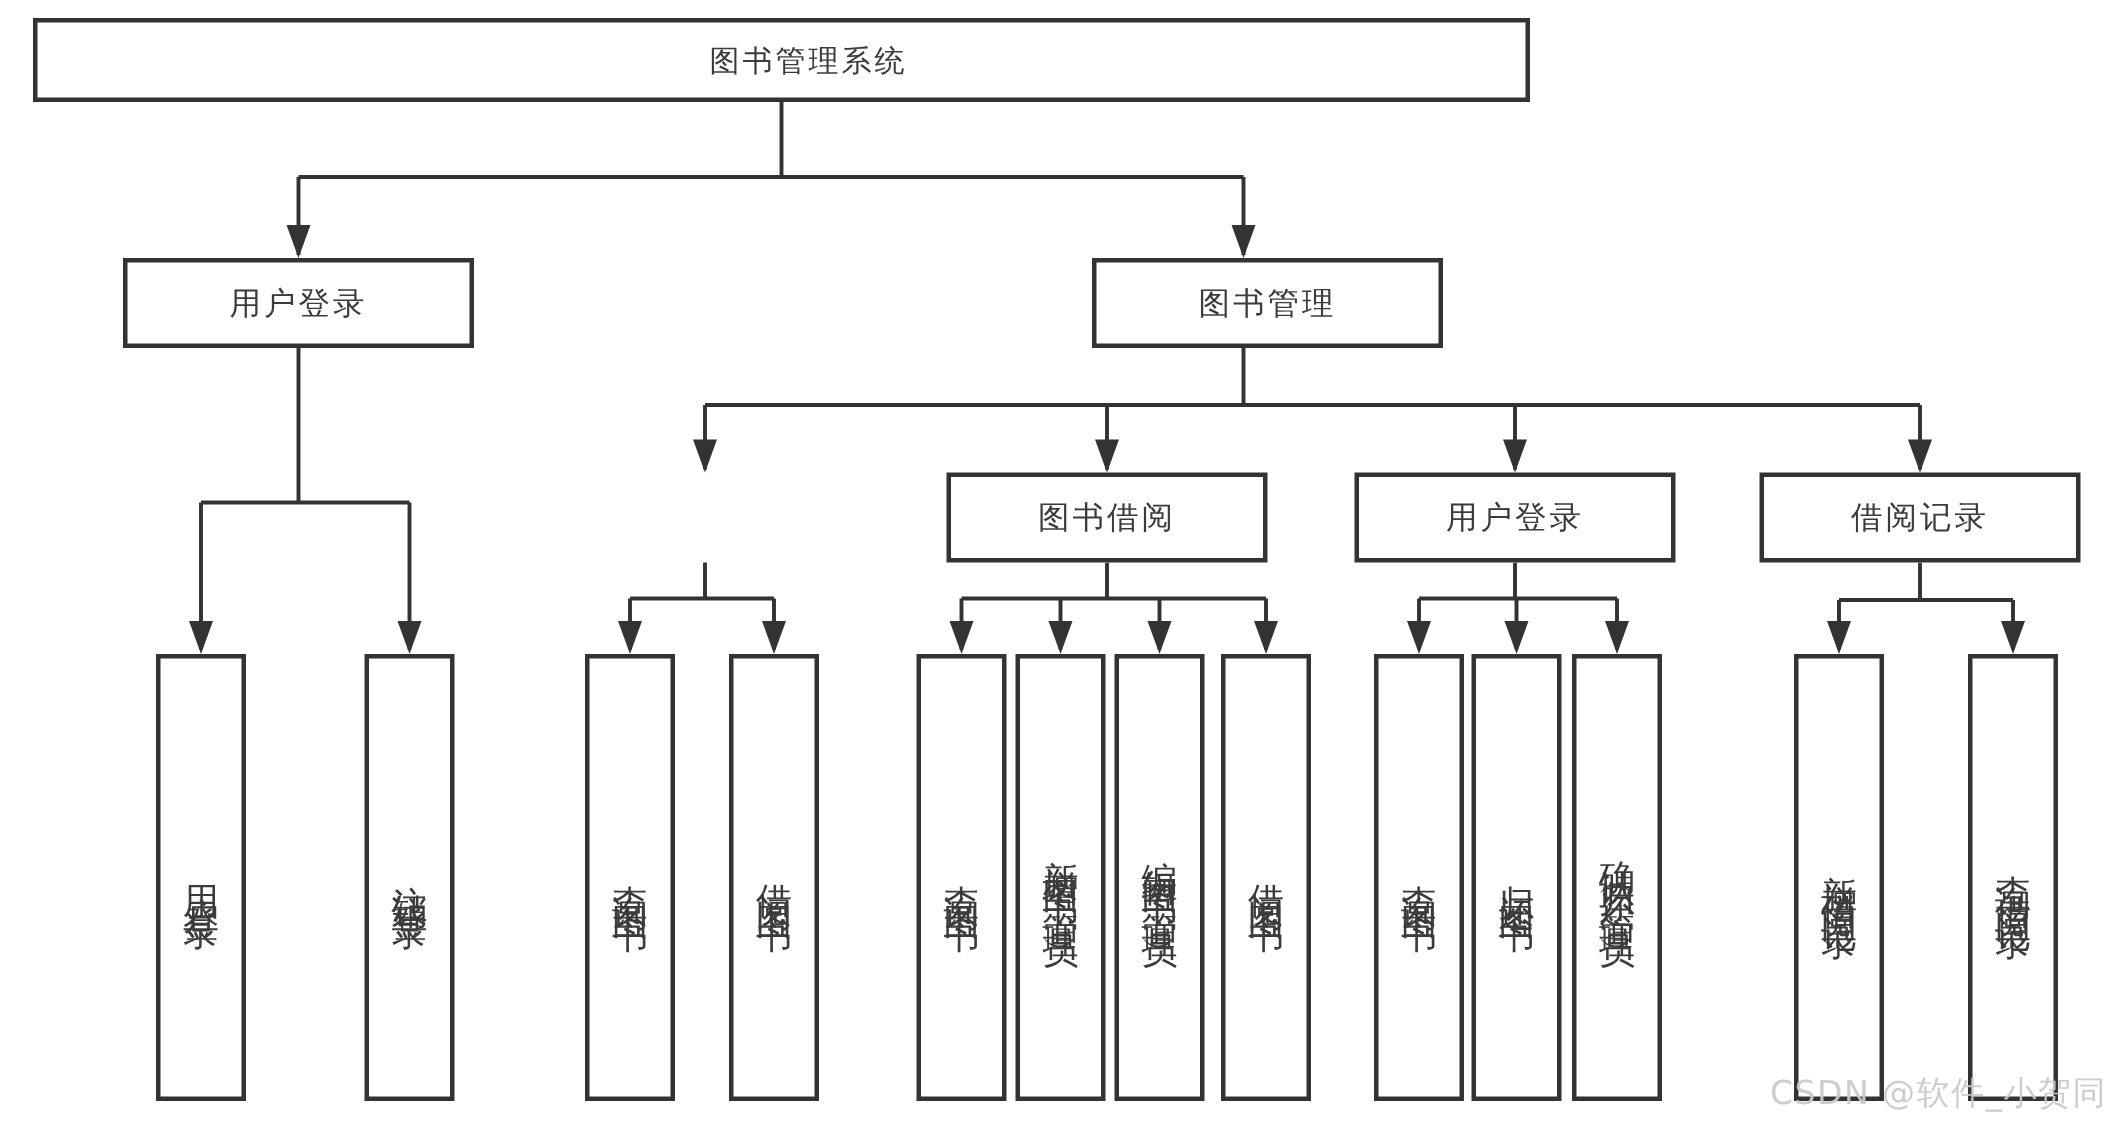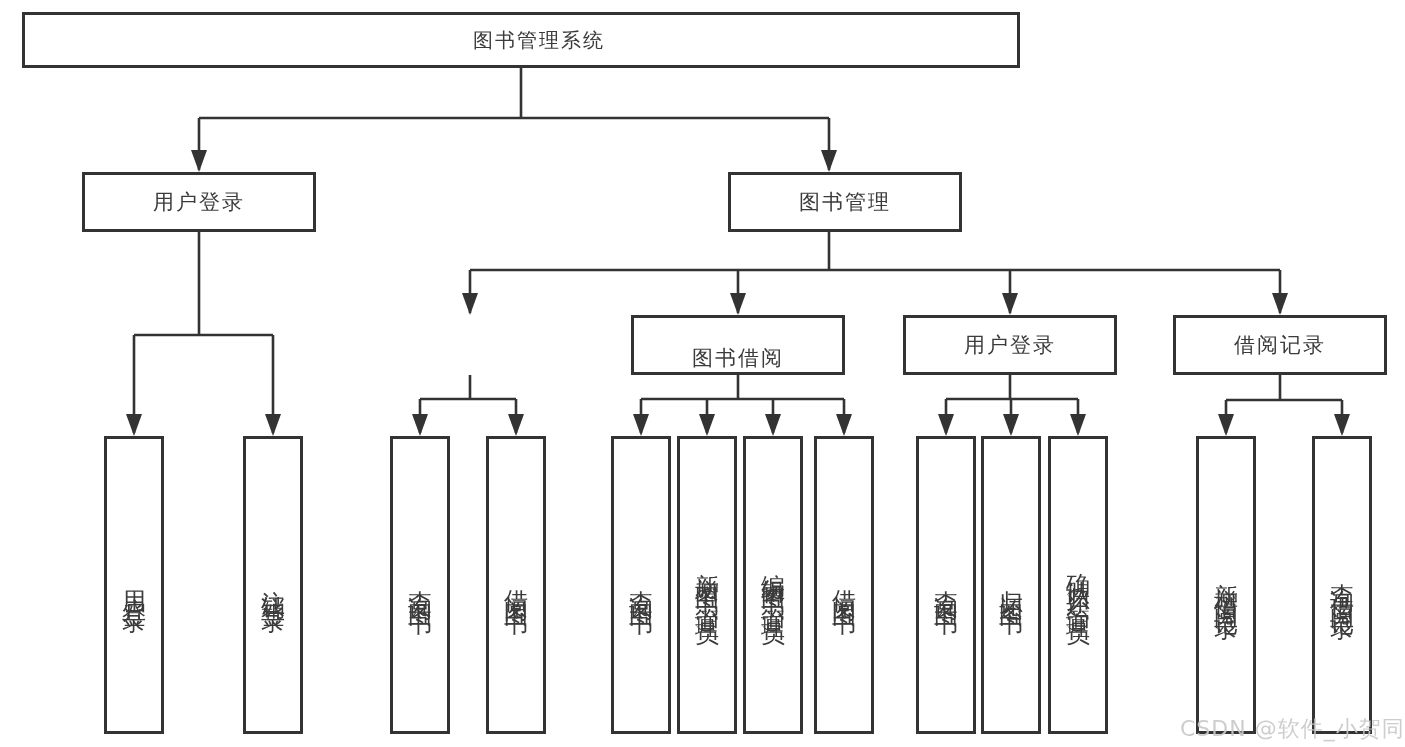--- a/index.html
+++ b/index.html
@@ -113,21 +113,21 @@
     <span>图书管理系统</span>
   </div>
 
   <div class="node node-h node-l2" style="left:82px; top:172px; width:234px;">
     <span>用户登录</span>
   </div>
   <div class="node node-h node-l2" style="left:712px; top:172px; width:234px;margin-left:16px;">
     <span>图书管理</span>
   </div>
 
-  <div class="node node-h node-l3" style="left:631px; top:315px; width:214px;align-items:flex-end;">
+  <div class="node node-h node-l3" style="left:631px; top:315px; width:214px;">
     <span>图书借阅</span>
   </div>
   <div class="node node-h node-l3" style="left:903px; top:315px; width:214px;">
     <span>用户登录</span>
   </div>
   <div class="node node-h node-l3" style="left:1173px; top:315px; width:214px;">
     <span>借阅记录</span>
   </div>
 
   <div class="node leaf" style="left:104px;">

